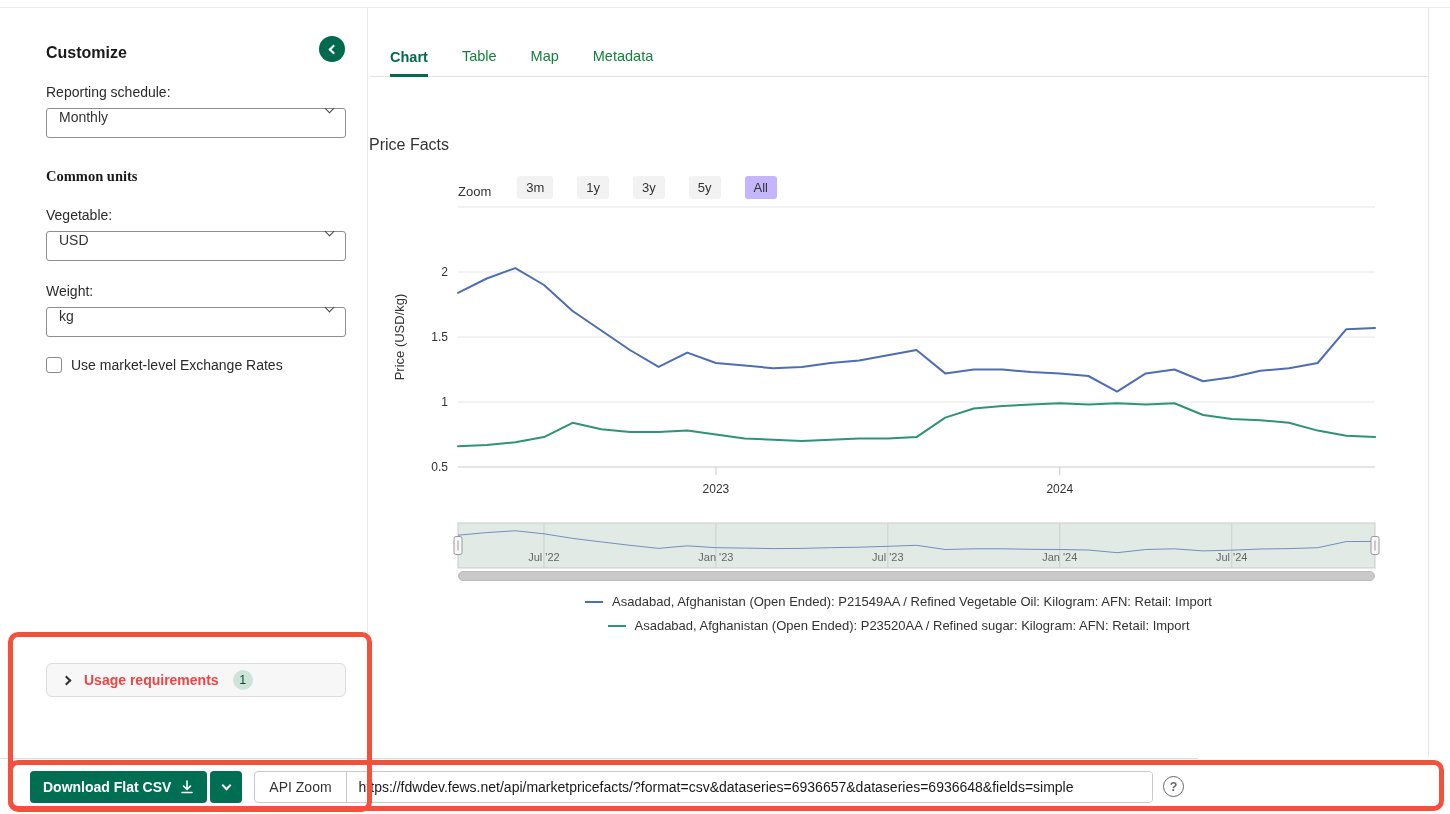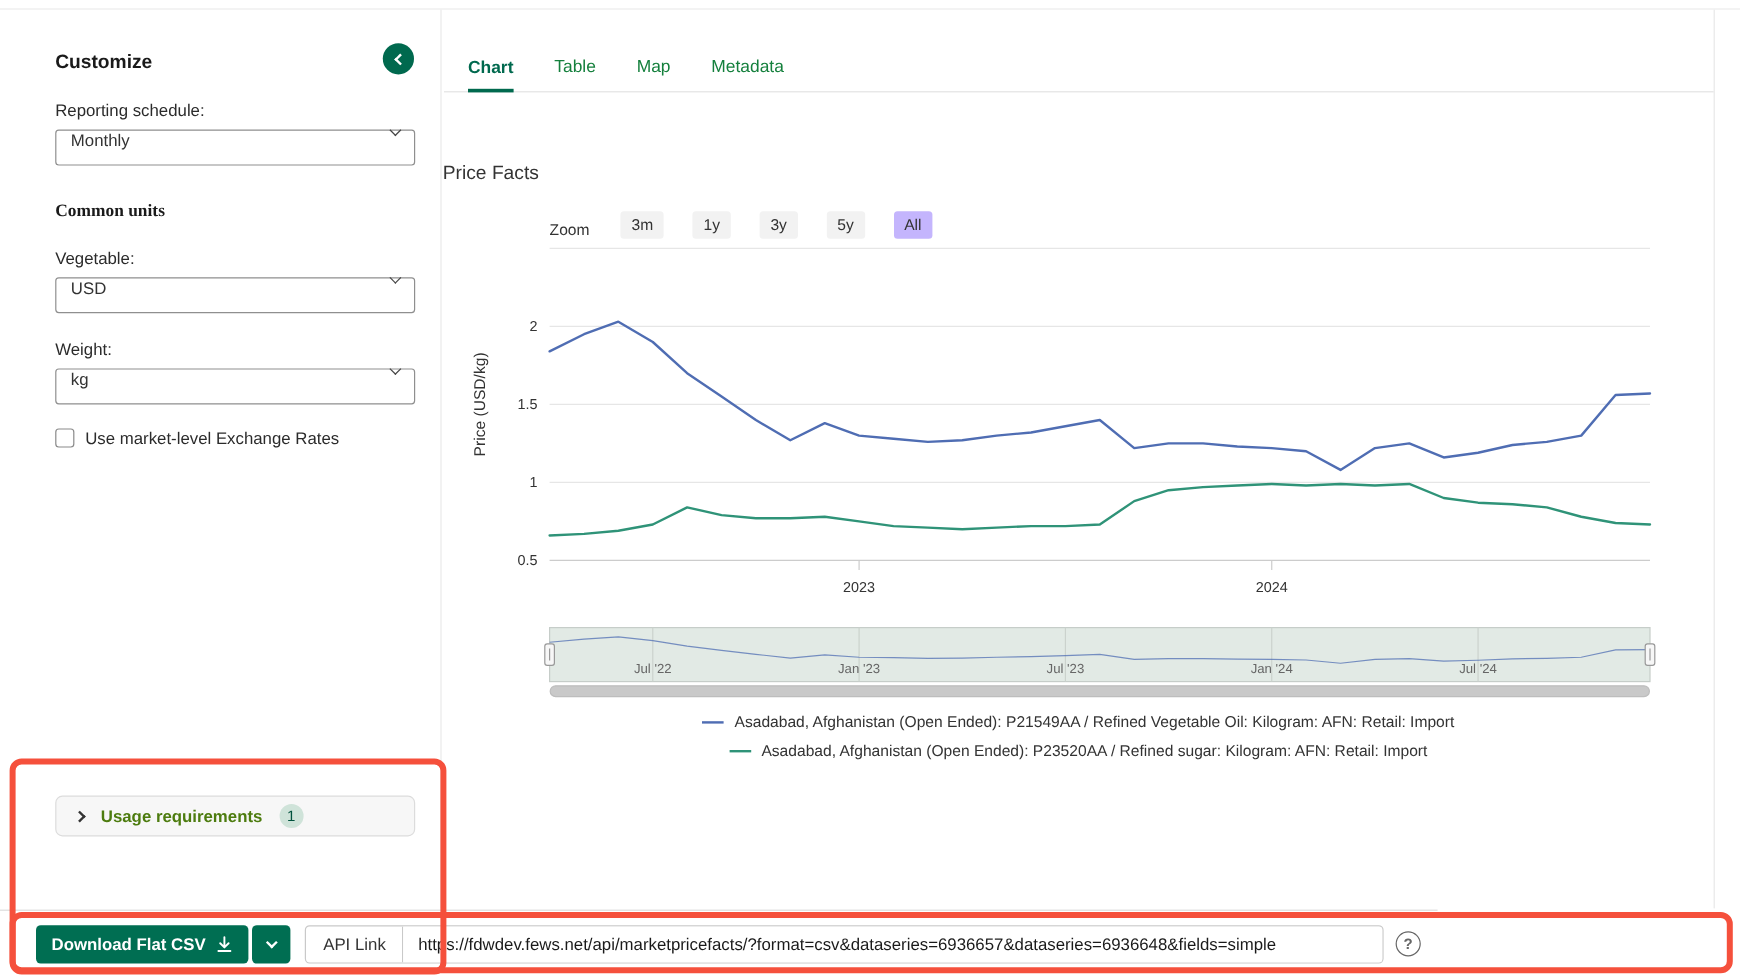--- a/index.html
+++ b/index.html
@@ -16,21 +16,21 @@
   .collapse-btn { width:26px; height:26px; border-radius:50%; background:#00694e; border:none; display:flex; align-items:center; justify-content:center; cursor:pointer; }
   .chev-left { width:7px; height:7px; border-left:2px solid #fff; border-bottom:2px solid #fff; transform:rotate(45deg); margin-left:3px; }
   .sb-label { display:block; margin-top:22px; font-size:14px; color:#2b2b2b; }
   .select { margin-top:8px; width:300px; height:30px; border:1px solid #8f8f8f; border-radius:3px; background:#fff; display:flex; justify-content:space-between; padding:0 12px; font-size:14px; color:#333; cursor:pointer; }
   .chev { width:7px; height:7px; border-right:1.6px solid #444; border-bottom:1.6px solid #444; transform:rotate(45deg); margin-top:-4px; }
   .sb-h3 { margin-top:30px; font-size:14.5px; font-weight:bold; color:#1a1a1a;font-family:Liberation Serif, serif; }
   .checkbox-row { margin-top:20px; display:flex; align-items:center; gap:9px; font-size:14px; color:#2b2b2b; }
   .checkbox-row input { appearance:none; width:16px; height:16px; border:1px solid #8a8a8a; border-radius:3px; background:#fff; cursor:pointer; }
   .usage-btn { position:absolute; left:46px; top:655px; width:300px; height:34px; background:#f7f7f7; border:1px solid #dcdcdc; border-radius:6px; display:flex; align-items:center; gap:14px; padding:0 16px; cursor:pointer; font-family:inherit; }
   .chev-right { width:7px; height:7px; border-top:2px solid #333; border-right:2px solid #333; transform:rotate(45deg); }
-  .usage-label { font-size:14px; font-weight:bold; color:#4d7c0f; }
+  .usage-label { font-size:14px; font-weight:bold; color:#ef4444; }
   .badge { background:#cfe3d9; color:#00523d; border-radius:10px; min-width:20px; height:20px; font-size:12.5px; display:flex; align-items:center; justify-content:center; padding:0 6px; }
 
   
   .tab-row { position:absolute; left:370px; top:8px; width:1058px; height:69px; display:flex; align-items:flex-end; gap:34px; padding-left:20px; border-bottom:1px solid #e3e3e3; }
   .tab { font-size:14.5px; color:#15803d; padding-bottom:12px; cursor:pointer; }
   .tab.active { color:#00694e; font-weight:600; border-bottom:3px solid #00694e; padding-bottom:9px; margin-bottom:-1px; }
 
   
   .chart-title { position:absolute; left:369px; top:136px; width:1059px; font-size:16px; color:#333; }
   .zoom-row { position:absolute; left:458px; top:176px; display:flex; align-items:flex-end; gap:24px; }
@@ -178,21 +178,21 @@
     <button class="btn-download">
       <span>Download Flat CSV</span>
       <svg width="14" height="14" viewBox="0 0 14 14">
         <path d="M7 1 V9 M3.5 6 L7 9.5 L10.5 6 M2 12.5 H12" stroke="#fff" stroke-width="1.6" fill="none" stroke-linecap="round" stroke-linejoin="round"></path>
       </svg>
     </button>
     <button class="btn-caret">
       <span class="chev white"></span>
     </button>
     <div class="api-group">
-      <span class="api-label">API Link</span>
+      <span class="api-label">API Zoom</span>
       <input class="api-input" type="text" value="https://fdwdev.fews.net/api/marketpricefacts/?format=csv&amp;dataseries=6936657&amp;dataseries=6936648&amp;fields=simple" style="">
     </div>
     <div class="help-icon">?</div>
   </div>
 
   <div class="annot annot-usage"></div>
   <div class="annot annot-bottom"></div>
 </div>
 
 </body></html>

